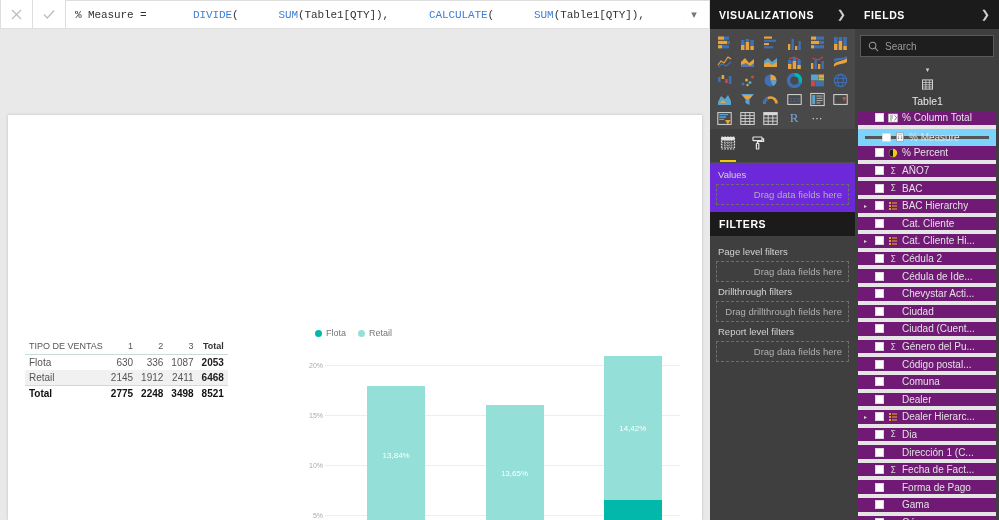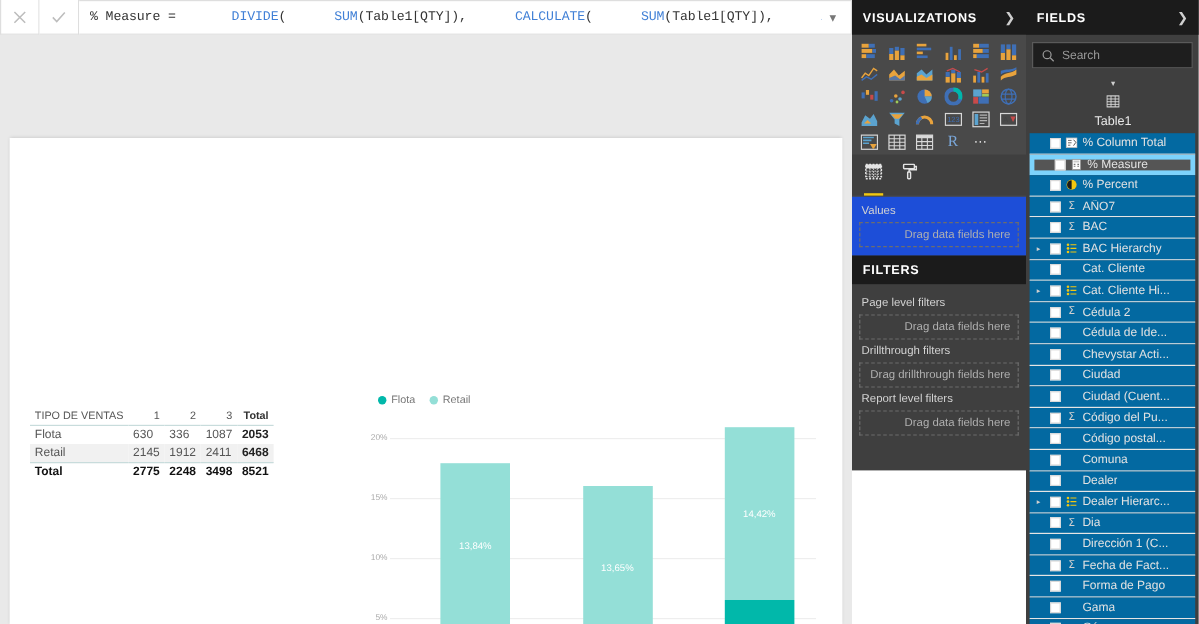--- a/index.html
+++ b/index.html
@@ -54,21 +54,21 @@
   }
   .matrix th, .matrix td {
     padding: 2px 4px; white-space: nowrap; font-weight: normal; margin-left: 28px;
   }
   .matrix thead th {
     border-bottom: 1px solid #c8dcdc; color: #555; font-size: 9px;
     text-align: right; padding-bottom: 3px;
   }
   .matrix thead th.lbl { text-align: left; font-size: 9px; color: #555; }
   .matrix thead th.tot { font-weight: bold; color: #333; }
-  .matrix tbody td { text-align: left; color: #555; }
+  .matrix tbody td { text-align: right; color: #555; }
   .matrix tbody td.lbl { text-align: left; }
   .matrix tbody td.tot { font-weight: bold; color: #222; }
   .matrix tbody tr.alt td { background: #f1f1f1; }
   .matrix tbody tr.grand td {
     font-weight: bold; color: #111; border-top: 1px solid #c8dcdc;
   }
 
   
   .chart {
     position: absolute; left: 295px; top: 120px; width: 390px; height: 260px;
@@ -93,21 +93,21 @@
   }
   .bar-group { position: absolute; bottom: 0; width: 58px; }
   .seg { position: absolute; left: 12px; width: 100%; }
   .seg-label {
     position: absolute; left: 0; width: 100%; text-align: center;
     color: #ffffff; font-size: 8px; transform: translateY(-50%);
   }
 
   
   .viz-pane {
-    position: absolute; left: 710px; top: 0; width: 145px; height: 392px;
+    position: absolute; left: 710px; top: 0; width: 145px; height: 520px;
     background: #3f3f3f;
   }
   .fields-pane {
     position: absolute; left: 855px; top: 0; width: 144px; height: 520px;
     background: #3f3f3f;
   }
   .pane-header {
     height: 29px; background: #1b1b1b; display: flex; align-items: center;
     justify-content: space-between; padding: 0 9px;
   }
@@ -128,21 +128,21 @@
   .viz-cell .rchar { color: #7aa7d9; font-size: 13px; font-family: "Liberation Serif", serif; }
   .viz-cell .dots { color: #d8d8d8; font-size: 11px; letter-spacing: 1px; }
 
   .viz-tabs {
     display: flex; gap: 14px; padding: 6px 10px 0 10px; background: #3f3f3f;
     border-bottom: 1px solid #4d4d4d;
   }
   .viz-tab { padding-bottom: 5px; cursor: pointer; border-bottom: 2px solid transparent; }
   .viz-tab.active { border-bottom-color: #f2c811; }
 
-  .field-well { background: #1d4ed8; padding: 5px 6px 7px 6px; }
+  .field-well { background: #6d28d9; padding: 5px 6px 7px 6px; }
   .well-title { color: #d3d3d3; font-size: 9.5px; margin: 1px 0 4px 2px; }
   .dropzone {
     border: 1px dashed #6d6d6d; color: #b0b0b0; font-size: 9.5px;
     padding: 4px 6px; background: transparent; text-align: right;
   }
 
   .filters-header {
     height: 24px; background: #1b1b1b; display: flex; align-items: center;
     padding: 0 9px;
   }
@@ -157,24 +157,24 @@
 
   .table-node {
     display: flex; align-items: center; gap: 5px; padding: 3px 5px 4px 6px;
     color: #e8e8e8; font-size: 10.5px; cursor: pointer; flex-direction: column;
   }
   .tri { color: #cfcfcf; font-size: 7px; }
   .field-list { padding: 0 3px; }
   .field-row {
     display: flex; align-items: center; gap: 4px;
     height: 17.6px; padding: 0 4px 0 6px;
-    background: #0369a1; border-bottom: 1px solid #e5e5e5;
+    background: #701a75; border-bottom: 4px solid #e5e5e5;
     color: #e2e2e2; font-size: 10px; cursor: pointer; white-space: nowrap;
   }
-  .field-row.selected { border: 4px solid #7dd3fc; background: #555; }
+  .field-row.selected { border: 7px solid #7dd3fc; background: #555; }
   .chk {
     width: 9px; height: 9px; background: #ffffff; border: 1px solid #d9d9d9;
     flex: 0 0 auto;
   }
   .expander { width: 7px; color: #cfcfcf; font-size: 6px; flex: 0 0 auto; }
   .fico { width: 10px; flex: 0 0 auto; display: flex; align-items: center; justify-content: center; }
   .fico.sigma { color: #d0d0d0; font-size: 9px; font-family: "DejaVu Sans", sans-serif; }
   .fname { overflow: hidden; text-overflow: ellipsis; }
 </style>
 </head>
@@ -663,21 +663,21 @@
         <div class="field-row">
           <span class="expander"></span>
           <span class="chk"></span>
           <span class="fico"></span>
           <span class="fname">Ciudad (Cuent...</span>
         </div>
         <div class="field-row">
           <span class="expander"></span>
           <span class="chk"></span>
           <span class="fico sigma">Σ</span>
-          <span class="fname">Código del Pu...</span>
+          <span class="fname">Género del Pu...</span>
         </div>
         <div class="field-row">
           <span class="expander"></span>
           <span class="chk"></span>
           <span class="fico"></span>
           <span class="fname">Código postal...</span>
         </div>
         <div class="field-row">
           <span class="expander"></span>
           <span class="chk"></span>

